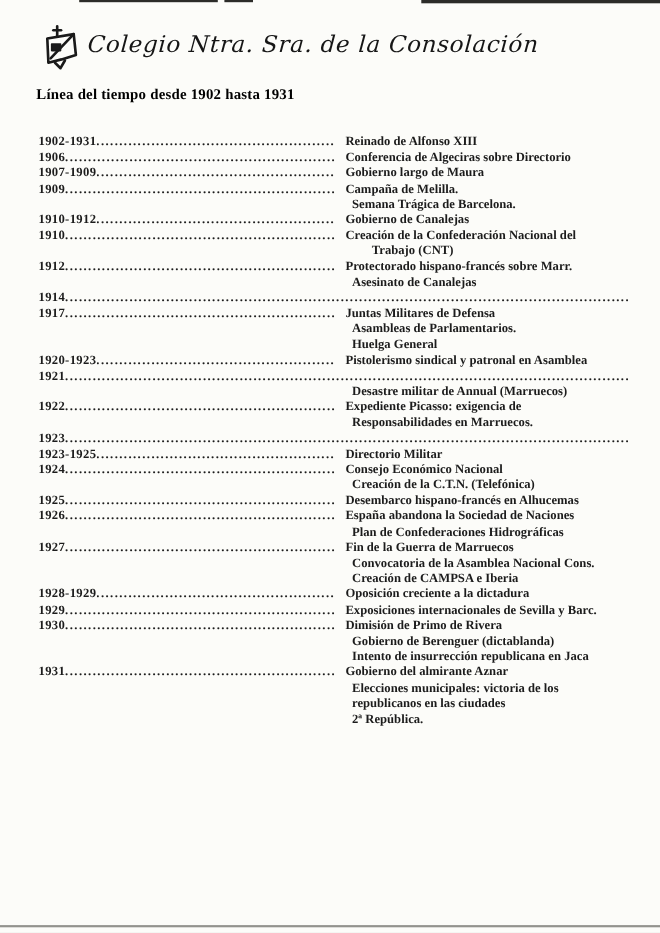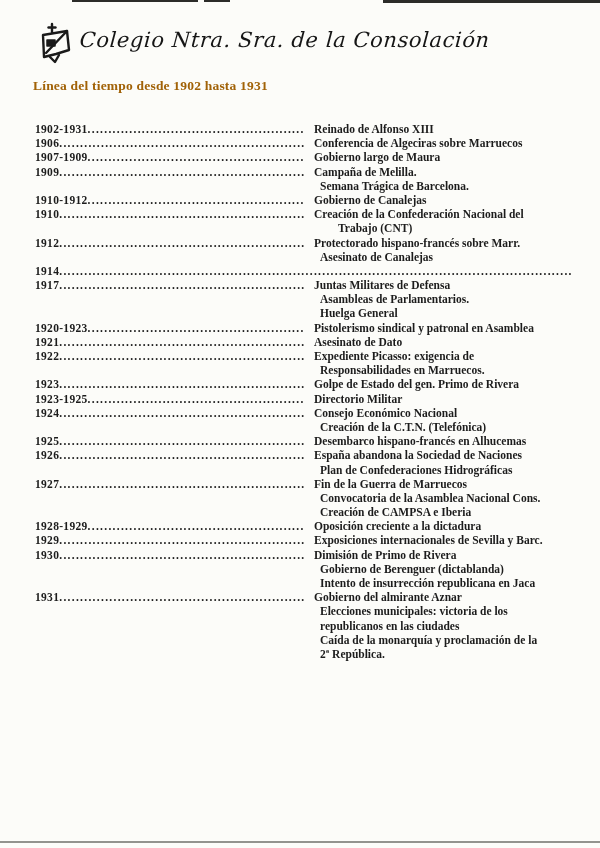--- a/index.html
+++ b/index.html
@@ -33,29 +33,29 @@
     font-size: 21px;
     letter-spacing: 0.6px;
     white-space: nowrap;
     transform: skewX(-4deg);
     padding-top: 6px;
     color: #161616;
   }
   .doc-title {
     position: absolute; left: 33px; top: 78px;
     font-size: 13.5px; font-weight: bold; letter-spacing: 0.2px;
-    color: #a16207;
+    color: #000000;
   }
   .timeline {
     position: absolute; left: 35px; top: 122px;
     width: 536px;
     font-size: 11.5px; font-weight: bold;
   }
   .entry-main {
-    display: flex; align-items: center;
+    display: flex; align-items: flex-end;
     height: 14.2px; line-height: 14.2px;
   }
   .year { white-space: nowrap; letter-spacing: 0.3px; flex: 0 0 auto; }
   .dots {
     flex: 1 1 auto; overflow: hidden; white-space: nowrap;
     letter-spacing: 1.3px;
   }
   .event { flex: 0 0 257px; white-space: nowrap; overflow: visible; margin-left: 10px; }
   .cont-line {
     margin-left: 285px;
@@ -97,21 +97,21 @@
       <span class="year">1902-1931</span>
       <span class="dots">................................................................................................................................................................</span>
       <span class="event">Reinado de Alfonso XIII</span>
     </div>
   </div>
 
   <div class="entry">
     <div class="entry-main">
       <span class="year">1906</span>
       <span class="dots">................................................................................................................................................................</span>
-      <span class="event">Conferencia de Algeciras sobre Marruecos</span>
+      <span class="event">Conferencia de Algeciras sobre Directorio</span>
     </div>
   </div>
 
   <div class="entry">
     <div class="entry-main">
       <span class="year">1907-1909</span>
       <span class="dots">................................................................................................................................................................</span>
       <span class="event">Gobierno largo de Maura</span>
     </div>
   </div>
@@ -173,38 +173,37 @@
       <span class="year">1920-1923</span>
       <span class="dots">................................................................................................................................................................</span>
       <span class="event">Pistolerismo sindical y patronal en Asamblea</span>
     </div>
   </div>
 
   <div class="entry">
     <div class="entry-main">
       <span class="year">1921</span>
       <span class="dots">................................................................................................................................................................</span>
-      <span class="event">Asesinato de Dato</span>
-    </div>
+    </div>
+  <div class="cont-line">Desastre militar de Annual (Marruecos)</div>
       </div>
 
   <div class="entry">
     <div class="entry-main">
       <span class="year">1922</span>
       <span class="dots">................................................................................................................................................................</span>
       <span class="event">Expediente Picasso: exigencia de</span>
     </div>
   <div class="cont-line">Responsabilidades en Marruecos.</div>
       </div>
 
   <div class="entry">
     <div class="entry-main">
       <span class="year">1923</span>
       <span class="dots">................................................................................................................................................................</span>
-      <span class="event">Golpe de Estado del gen. Primo de Rivera</span>
     </div>
   </div>
 
   <div class="entry">
     <div class="entry-main">
       <span class="year">1923-1925</span>
       <span class="dots">................................................................................................................................................................</span>
       <span class="event">Directorio Militar</span>
     </div>
   </div>
@@ -272,19 +271,18 @@
       </div>
 
   <div class="entry">
     <div class="entry-main">
       <span class="year">1931</span>
       <span class="dots">................................................................................................................................................................</span>
       <span class="event">Gobierno del almirante Aznar</span>
     </div>
   <div class="cont-line">Elecciones municipales: victoria de los</div>
         <div class="cont-line">republicanos en las ciudades</div>
-        <div class="cont-line">Caída de la monarquía y proclamación de la</div>
         <div class="cont-line">2ª República.</div>
       </div>
 </div>
 
   <div class="bottom-scan-line"></div>
 </div>
 
 </body></html>

